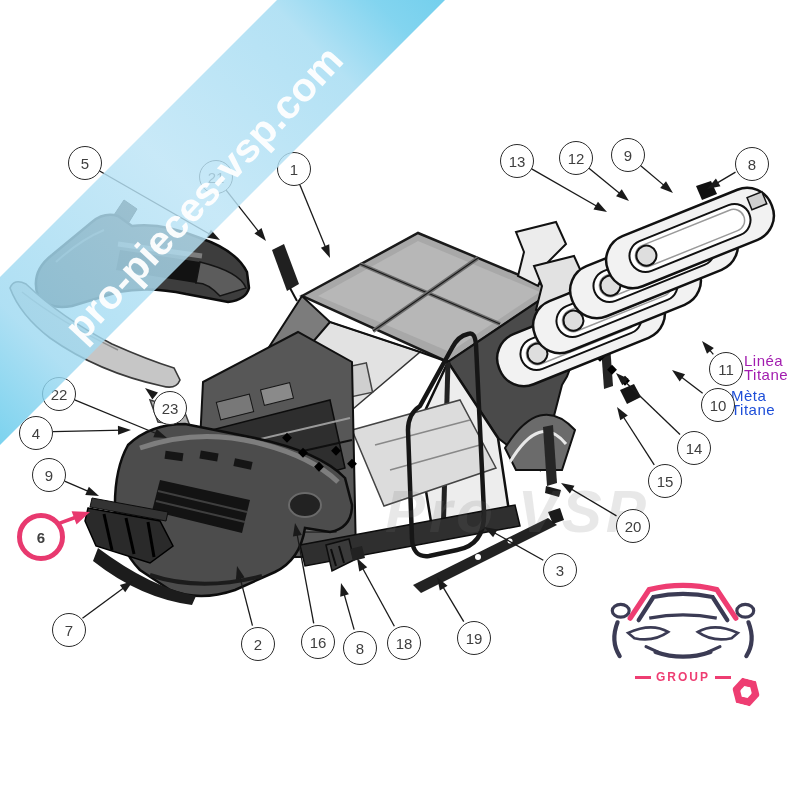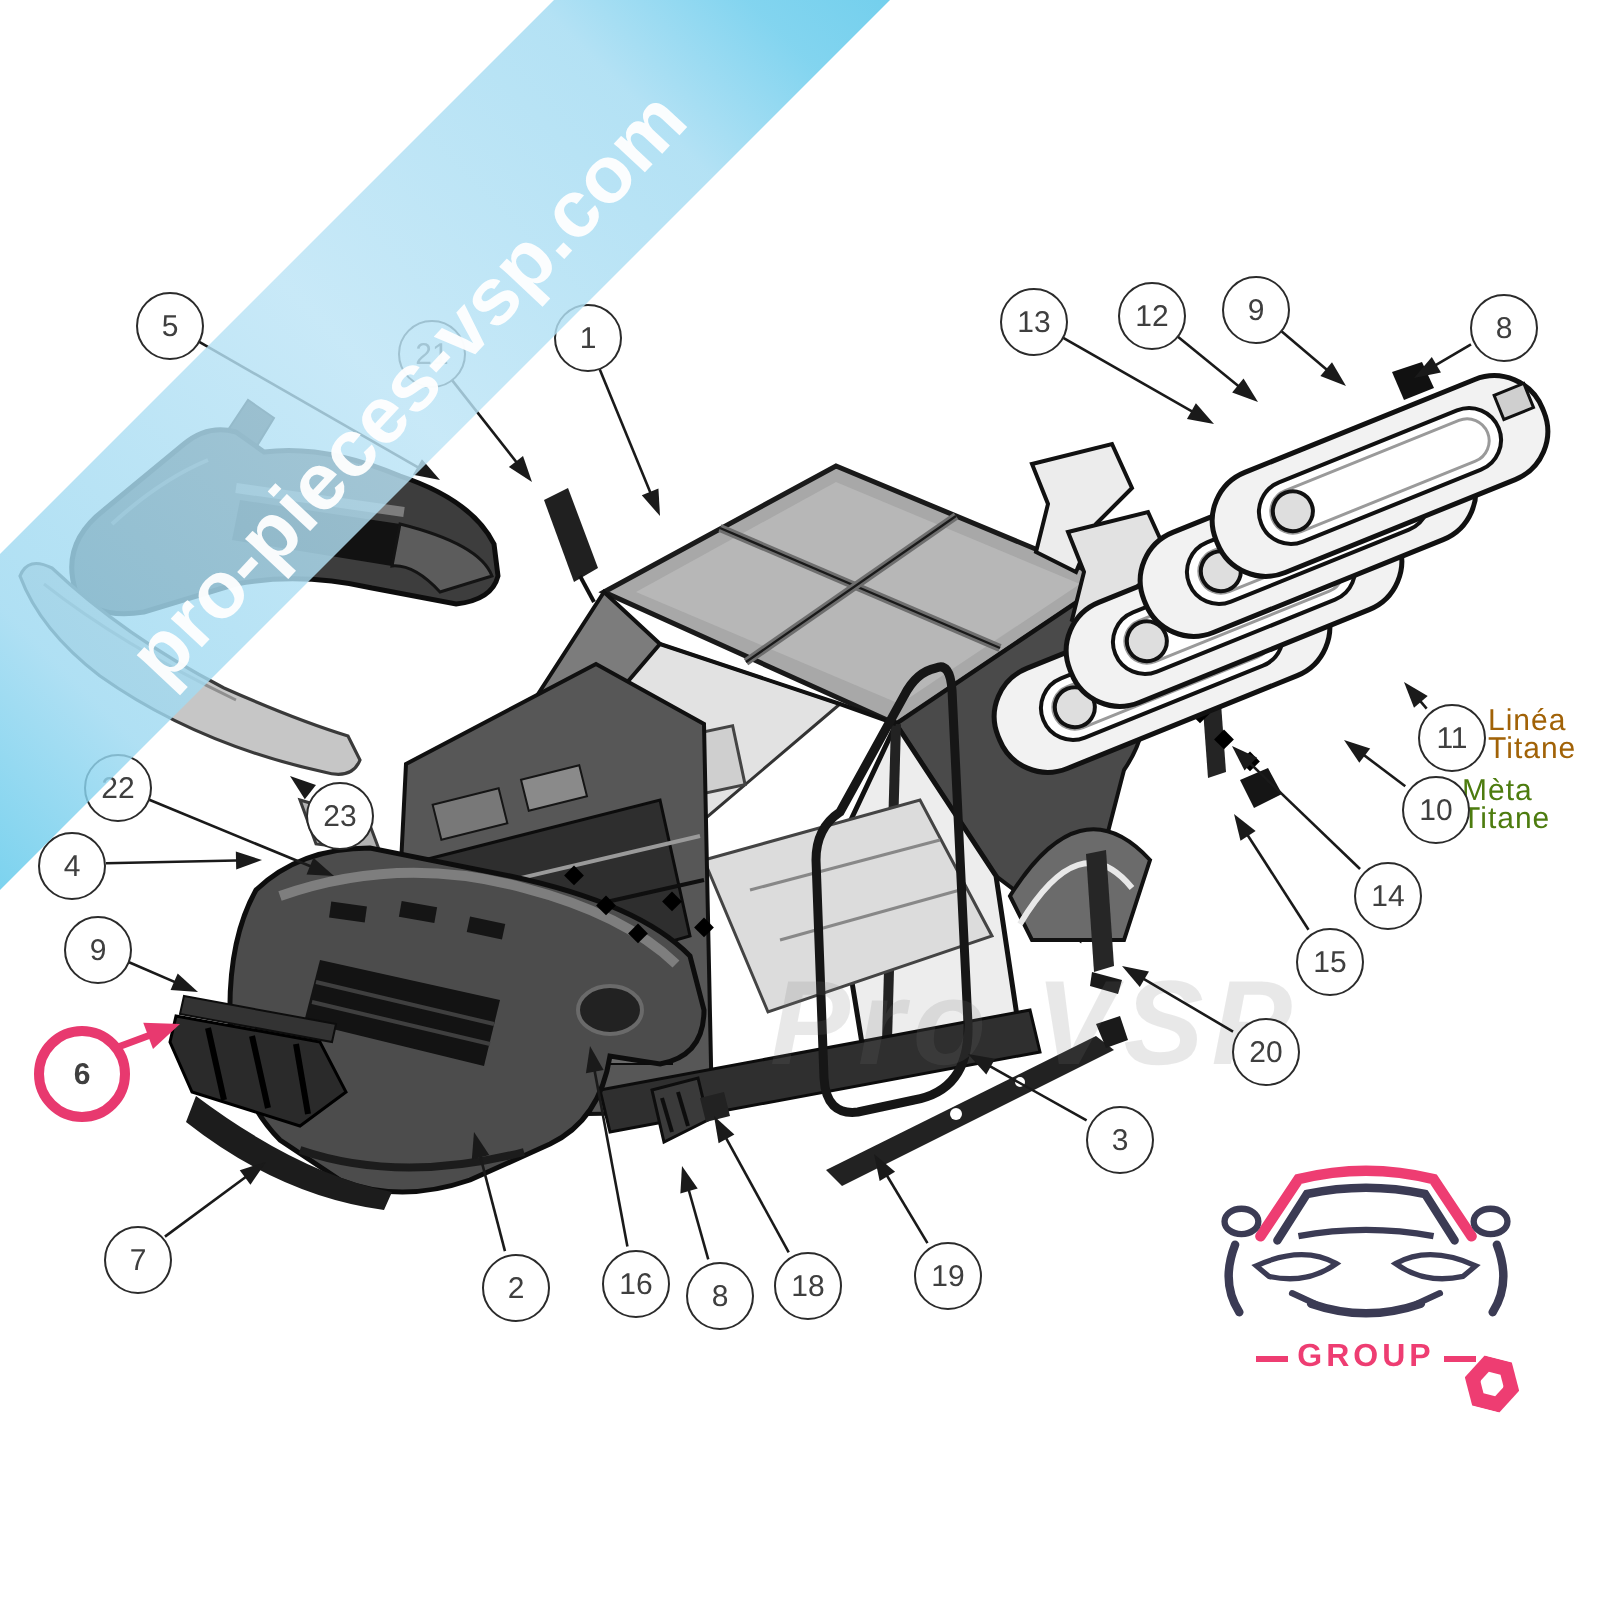--- a/index.html
+++ b/index.html
@@ -9,21 +9,21 @@
   
   .callout{position:absolute;border-radius:50%;background:#ffffff;border:1.4px solid #2b2b2b;
            display:flex;align-items:center;justify-content:center;
            color:#3f3f3f;font-size:15px;line-height:1;z-index:30;cursor:pointer;}
   .callout.hl{border-width:5px;font-weight:bold;}
   
   .variant-label{position:absolute;font-size:15px;line-height:14px;letter-spacing:.5px;z-index:25;}
   
   #logo{position:absolute;left:598px;top:578px;width:180px;height:215px;z-index:40;}
   #logo .logo-group{position:absolute;left:0;top:92px;width:170px;display:flex;align-items:center;
-        justify-content:center;gap:5px;font-size:16px;font-weight:bold;letter-spacing:2px;}
+        justify-content:center;gap:5px;font-size:12px;font-weight:bold;letter-spacing:2px;}
   #logo .logo-group .dash{display:inline-block;width:16px;height:3px;}
   #logo .logo-pro{position:absolute;left:0;top:96px;width:150px;text-align:center;
         font-size:56px;font-weight:bold;letter-spacing:0;}
   #logo .logo-vsp{position:absolute;left:0;top:142px;width:162px;text-align:center;
         font-size:56px;font-weight:bold;letter-spacing:5px;}
   .hex{position:absolute;clip-path:polygon(25% 4%,75% 4%,100% 50%,75% 96%,25% 96%,0 50%);}
   #band-svg{z-index:35;pointer-events:none;}
   #leader-svg{z-index:28;}
 </style>
 </head>
@@ -256,25 +256,25 @@
       <div class="callout" style="left: 343px; top: 631px; height: 32px; width: 32px;">8</div>
       <div class="callout" style="left: 387px; top: 626px; height: 32px; width: 32px;">18</div>
       <div class="callout" style="left: 457px; top: 621px; height: 32px; width: 32px;">19</div>
       <div class="callout" style="left: 616px; top: 509px; height: 32px; width: 32px;">20</div>
       <div class="callout" style="left: 199px; top: 160px; height: 32px; width: 32px;">21</div>
       <div class="callout" style="left: 42px; top: 377px; height: 32px; width: 32px;">22</div>
       <div class="callout" style="left: 153px; top: 391px; height: 32px; width: 32px;">23</div>
     </div>
 
   <div id="label-layer">
-      <div class="variant-label" style="left: 744px; top: 354px; color: #a16207;">
+      <div class="variant-label" style="left: 744px; top: 354px; color: #a21caf;">
         <div>Linéa</div>
         <div>Titane</div>
       </div>
-      <div class="variant-label" style="left: 731px; top: 389px; color: #4d7c0f;">
+      <div class="variant-label" style="left: 731px; top: 389px; color: #1d4ed8;">
         <div>Mèta</div>
         <div>Titane</div>
       </div>
     </div>
 
   <svg id="band-svg" width="800" height="800" viewBox="0 0 800 800">
     <defs>
       <linearGradient id="bandGrad" gradientUnits="userSpaceOnUse" x1="0" y1="445" x2="445" y2="0">
         <stop offset="0" stop-color="#5fc9eb"></stop>
         <stop offset="0.16" stop-color="#9ed9f1"></stop>

